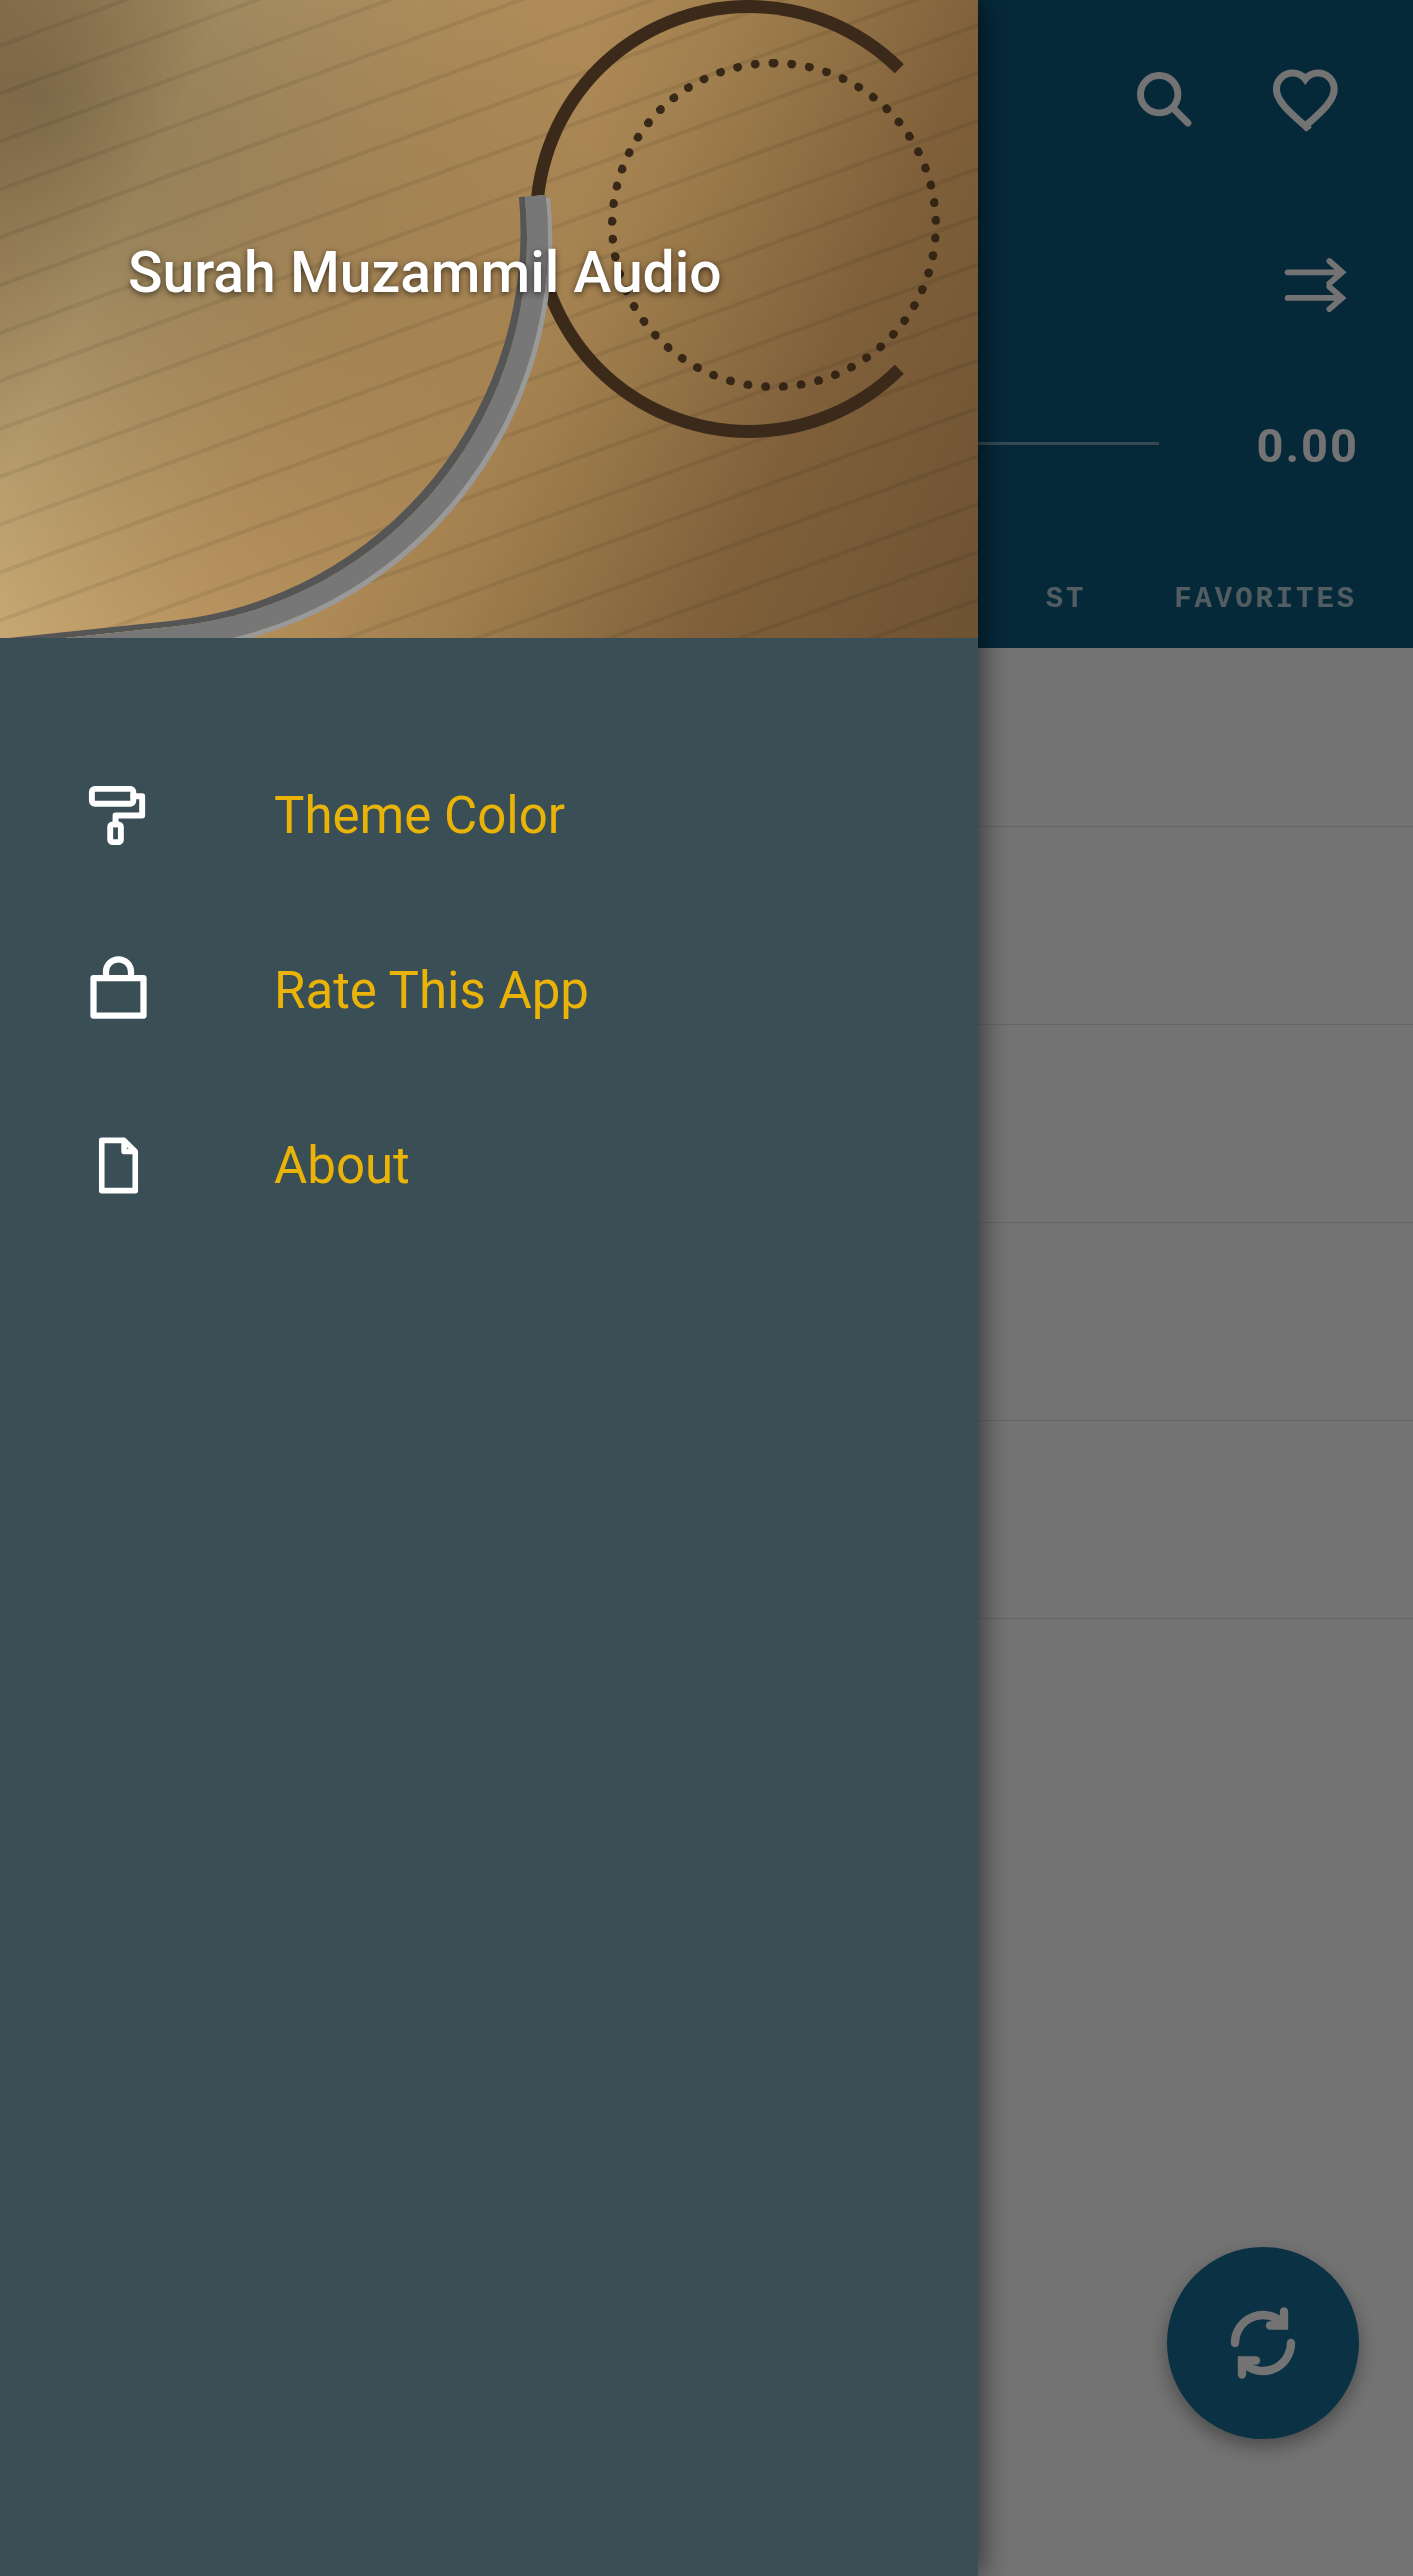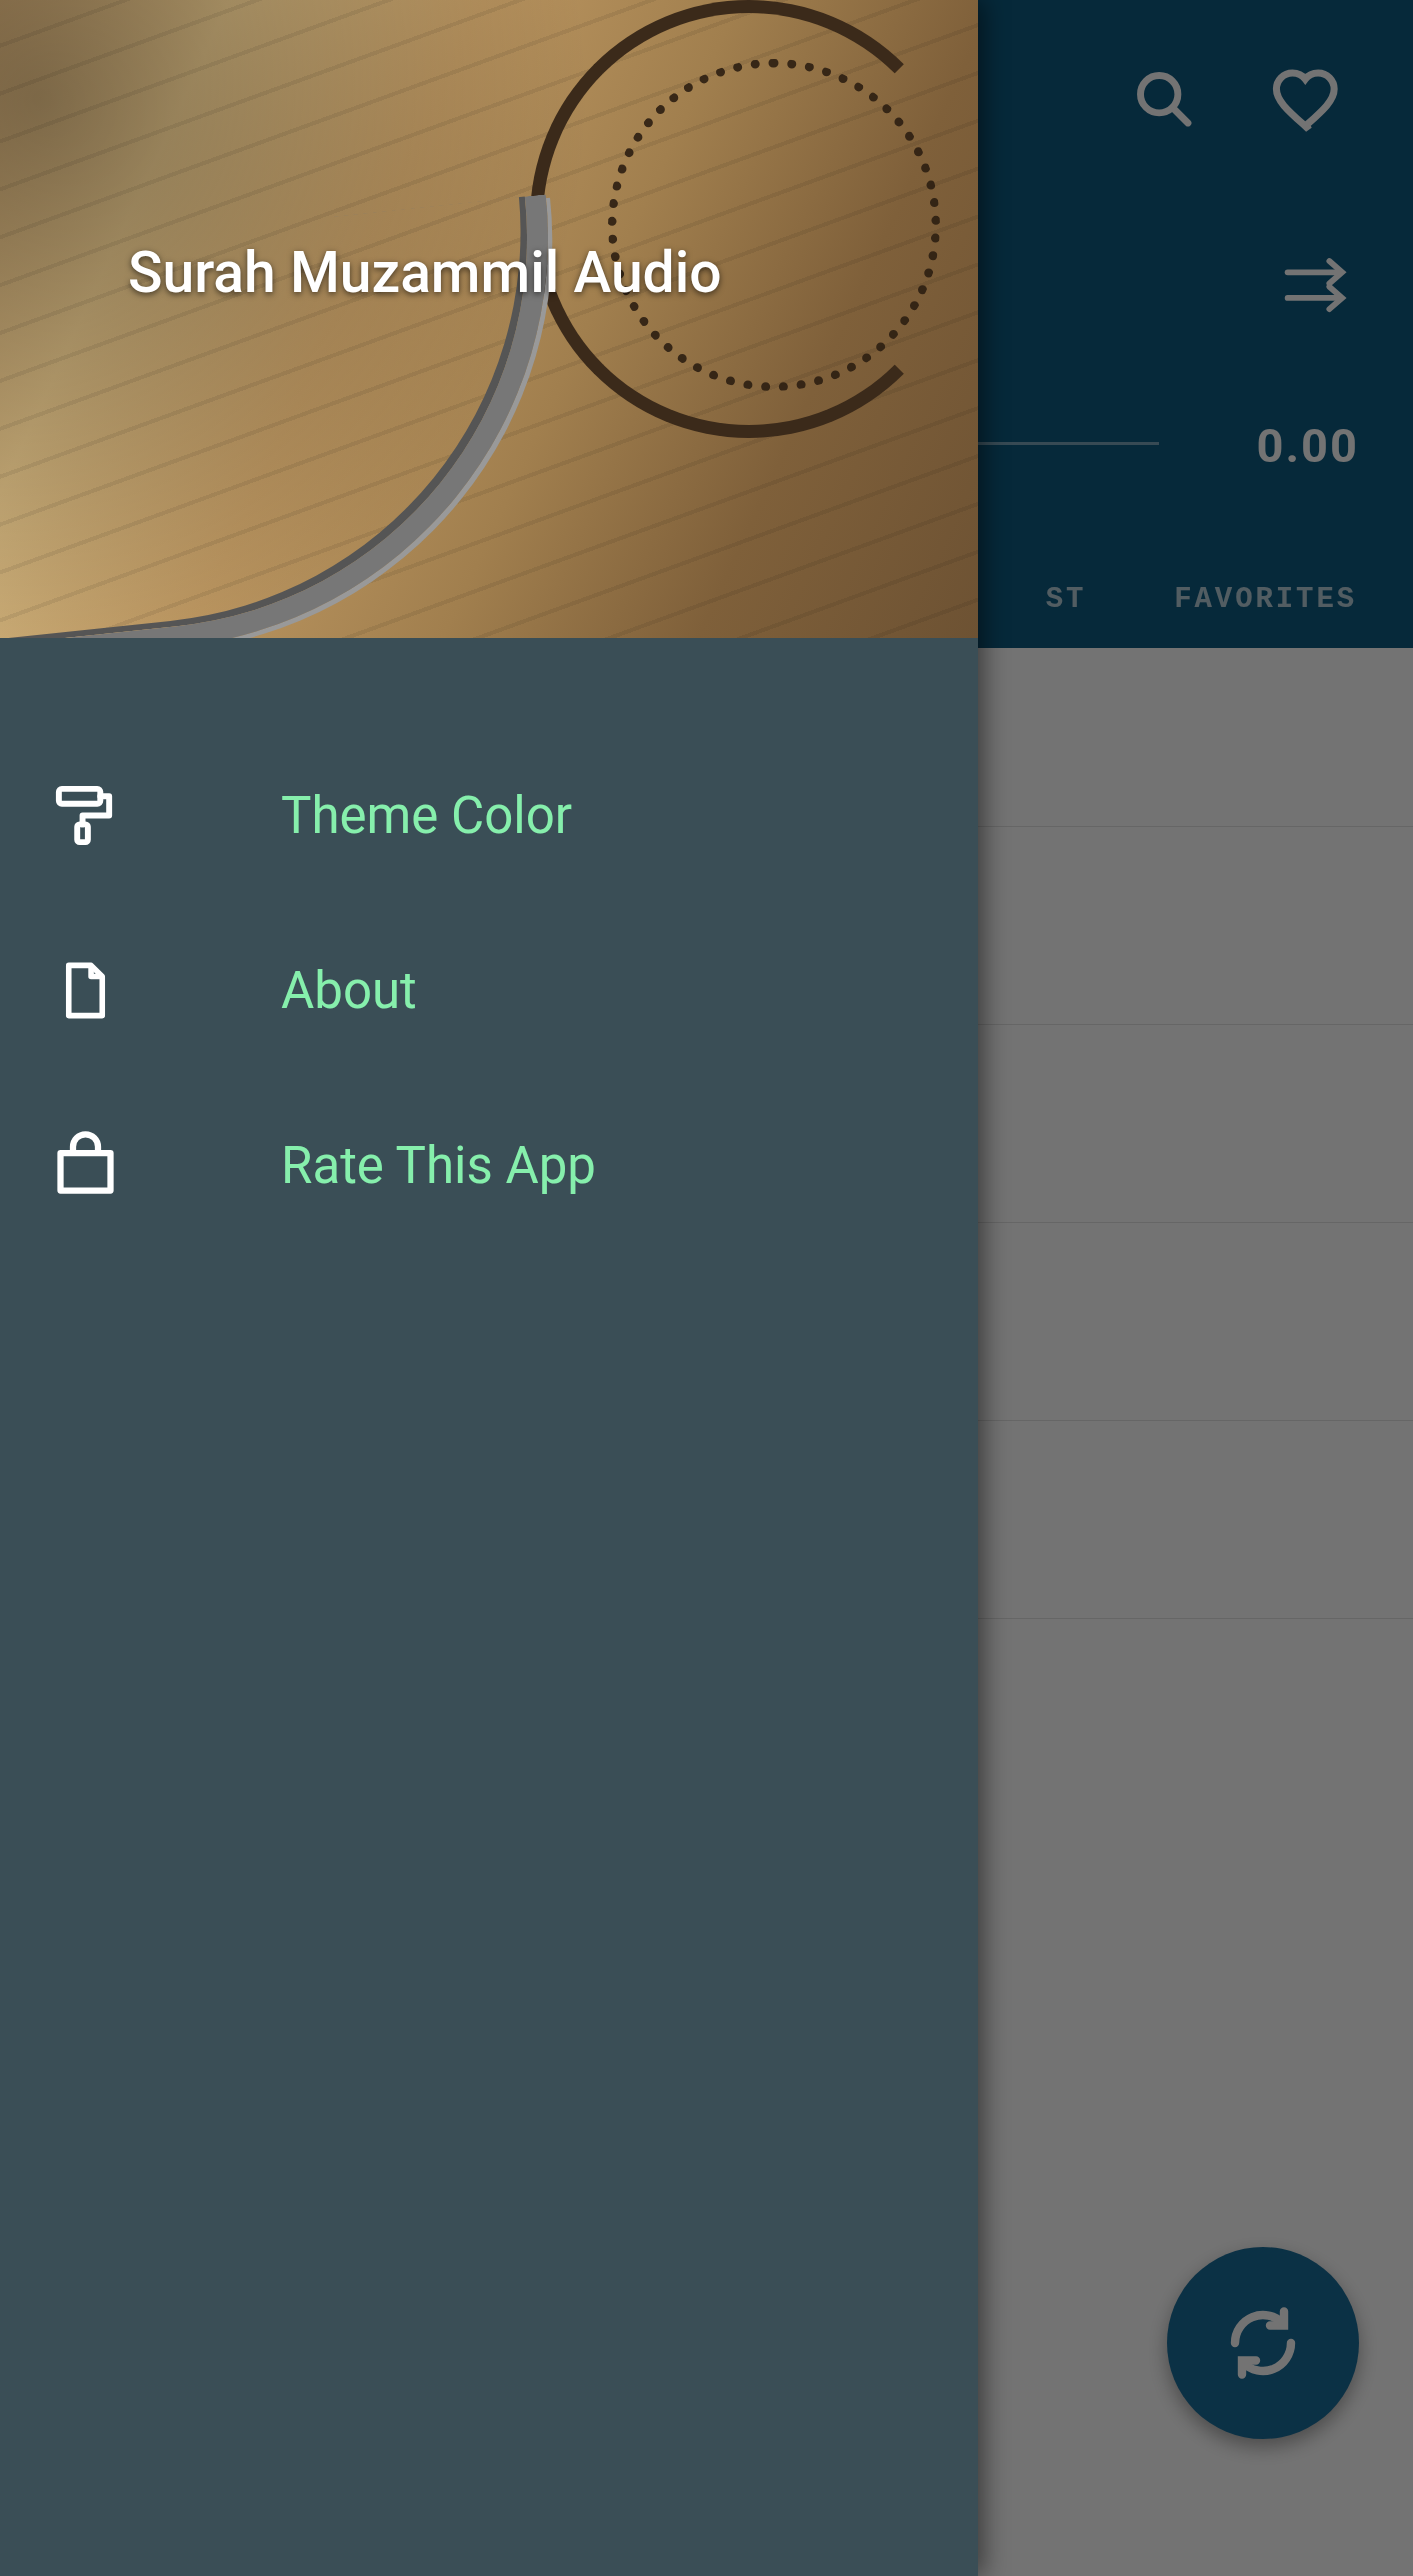--- a/index.html
+++ b/index.html
@@ -30,21 +30,21 @@
   .drawer-header-bg { position:absolute; inset:0; background: linear-gradient(115deg, #b79666 0%, #cdb07a 18%, #b9945f 38%, #a17f4e 58%, #7f603a 78%, #6d5233 100%); }
   .drawer-header-bg::before { content:""; position:absolute; inset:0; background: repeating-linear-gradient(160deg, rgba(0,0,0,0) 0px, rgba(0,0,0,0) 41px, rgba(0,0,0,0.07) 41px, rgba(0,0,0,0.07) 45px); }
   .drawer-header-bg::after { content:""; position:absolute; left:-137px; top:-79px; width:884px; height:884px; background: radial-gradient(circle at 20% 20%, rgba(0,0,0,0.35), rgba(0,0,0,0) 55%); }
   .beads { position:absolute; top:-9.8px; left:353px; width:628px; height:255px; }
   .beads::before { content:""; position:absolute; left:177px; top:9.8px; width:412px; height:412px; border: 13.7px solid #3b2a1a; border-radius:50%; border-color:#3b2a1a transparent #3b2a1a #3b2a1a; filter: blur(0.5px); }
   .beads::after { content:""; position:absolute; left:255px; top:69px; width:314px; height:314px; border: 9.8px dotted #2d1f12; border-radius:50%; opacity:0.9; }
   .chain { position:absolute; left:-59px; top:226px; width:628px; height:412px; border: 21.6px solid #777; border-radius: 0 0 510px 0; border-top:none; border-left:none; transform: rotate(-6deg); box-shadow: inset -5.9px -5.9px 0 #555, 3.9px 3.9px 0 #999; }
   .drawer-title { position: absolute; left: 128px; top: 239px; color: #ffffff; font-size: 57px; font-weight: 500; text-shadow: 0 2px 5.9px rgba(0,0,0,0.6); white-space: nowrap; }
 
   .drawer-menu { padding-top: 90px; }
-  .drawer-item { display:flex; align-items:center; height: 175px; padding-left: 46px; color: #86efac; cursor: pointer; gap: 40px; }
+  .drawer-item { display:flex; align-items:center; height: 175px; padding-left: 79px; color: #eab308; cursor: pointer; }
   .drawer-item .icon-slot { width: 79px; height: 79px; display:flex; align-items:center; justify-content:center; margin-right: 116px; }
   .drawer-item .label { font-size: 51px; font-weight: 400; }
 
   svg { display:block; }
 </style>
 </head>
 <body>
 
 <div class="app-root">
 
@@ -111,35 +111,35 @@
             <path d="M17 5.5 H20 V12 H11 V15"></path>
             <rect x="9.2" y="15" width="3.6" height="6" rx="0.8"></rect>
           </svg>
         </span>
         <span class="label">Theme Color</span>
       </div>
 
 
       <div class="drawer-item">
         <span class="icon-slot">
+          <svg width="75" height="75" viewBox="0 0 24 24" fill="none" stroke="#ffffff" stroke-width="2" stroke-linejoin="round">
+            <rect x="4" y="8" width="16" height="12"></rect>
+            <path d="M8 8 V6 a4 4 0 0 1 8 0 V8" fill="none"></path>
+          </svg>
+        </span>
+        <span class="label">Rate This App</span>
+      </div>
+
+      <div class="drawer-item">
+        <span class="icon-slot">
           <svg width="67" height="75" viewBox="0 0 24 24" fill="none" stroke="#ffffff" stroke-width="2" stroke-linejoin="round">
             <path d="M6 3 H14 L18 7 V21 H6 Z"></path>
             <path d="M14 3 V7 H18"></path>
           </svg>
         </span>
         <span class="label">About</span>
-      </div>
-
-      <div class="drawer-item">
-        <span class="icon-slot">
-          <svg width="75" height="75" viewBox="0 0 24 24" fill="none" stroke="#ffffff" stroke-width="2" stroke-linejoin="round">
-            <rect x="4" y="8" width="16" height="12"></rect>
-            <path d="M8 8 V6 a4 4 0 0 1 8 0 V8" fill="none"></path>
-          </svg>
-        </span>
-        <span class="label">Rate This App</span>
       </div>
 
     </div>
   </div>
 
 </div>
 
 
 </body></html>

